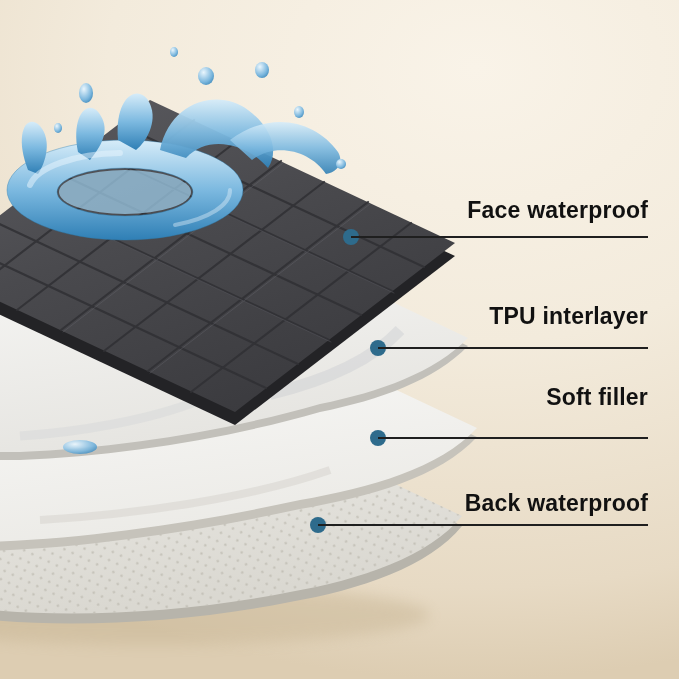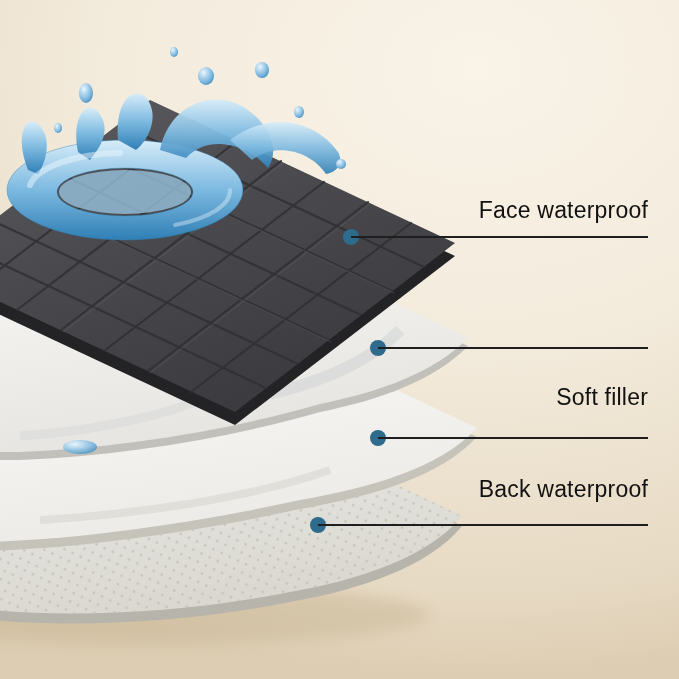--- a/index.html
+++ b/index.html
@@ -9,21 +9,21 @@
     overflow:hidden;
     background:
       radial-gradient(120% 90% at 70% 10%, #f9f3e8 0%, #f3ebdc 45%, #e7dac4 85%, #ddcdb2 100%);
     font-family:"Liberation Sans", sans-serif;
   }
   .scene-svg{position:absolute;left:0;top:0;}
   .callout-label{
     position:absolute;
     right:31px;
     font-size:23px;
-    font-weight:400;
+    font-weight:700;
     letter-spacing:.2px;
     color:#111111;
     white-space:nowrap;
   }
   .callout-line{
     position:absolute;
     height:2px;
     background:#1f1f1f;
   }
   .callout-dot{
@@ -144,22 +144,23 @@
       <ellipse cx="341" cy="164" rx="5" ry="5" fill="url(#dropGrad)"></ellipse>
     </g>
   </svg>
 
   <div class="callout-dot" style="left:343px; top:229px;"></div>
   <div class="callout-line" style="left:351px; top:236px; width:297px;"></div>
   <div class="callout-label" style="top:197px;">Face waterproof</div>
 
   <div class="callout-dot" style="left:370px; top:340px;"></div>
   <div class="callout-line" style="left:378px; top:347px; width:270px;"></div>
+  <div class="callout-label" style="top:303px;">TPU interlayer</div>
 
   <div class="callout-dot" style="left:370px; top:430px;"></div>
   <div class="callout-line" style="left:378px; top:437px; width:270px;"></div>
   <div class="callout-label" style="top:384px;">Soft filler</div>
 
   <div class="callout-dot" style="left:310px; top:517px;"></div>
   <div class="callout-line" style="left:318px; top:524px; width:330px;"></div>
-  <div class="callout-label" style="top:476px;">Back waterproof</div>
+  <div class="callout-label" style="top:490px;">Back waterproof</div>
 
 </div>
 
 </body></html>

